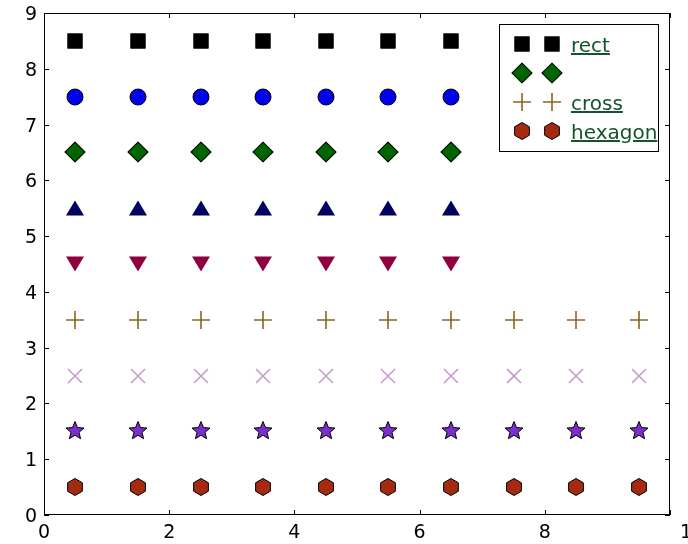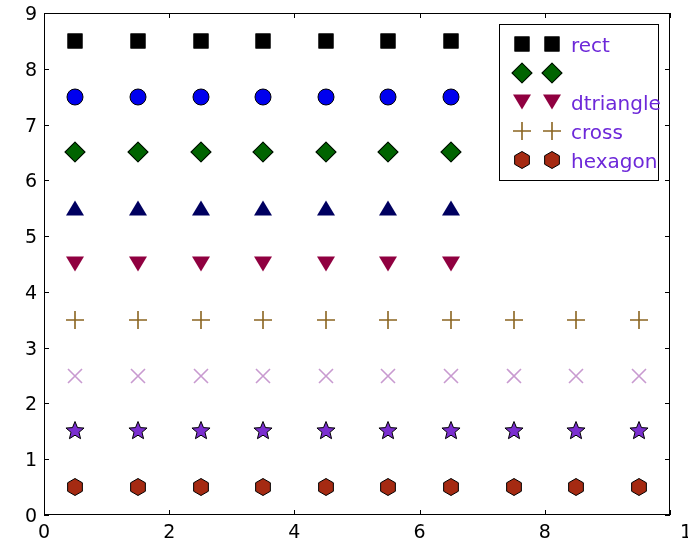--- a/index.html
+++ b/index.html
@@ -136,24 +136,25 @@
     width: 30px;
     height: 29px;
     flex: 0 0 30px;
   }
   .legend-handle .marker {
     left: 15px;
     top: 14px;
   }
   .legend-label {
     font-size: 20px;
-    color: #6d28d9;
+    color: #14532d;
     line-height: 1;
     white-space: nowrap;
     padding-left: 4px;
+    text-decoration: underline;
   }
 </style>
 </head>
 <body>
 
 <div id="figure">
 
   <div id="plot-area">
       <div class="marker m-rect" style="background: rgb(0, 0, 0); border-color: rgb(0, 0, 0); left: 31.3px; top: 27.8889px;"></div>
       <div class="marker m-rect" style="background: rgb(0, 0, 0); border-color: rgb(0, 0, 0); left: 93.9px; top: 27.8889px;"></div>
@@ -458,29 +459,20 @@
       <div class="legend-row">
         <div class="legend-handle">
           <div class="marker m-diamond" style="background: rgb(0, 100, 0); border-color: rgb(0, 0, 0);"></div>
         </div>
         <div class="legend-handle">
           <div class="marker m-diamond" style="background: rgb(0, 100, 0); border-color: rgb(0, 0, 0);"></div>
         </div>
       </div>
       <div class="legend-row">
         <div class="legend-handle">
-          <div class="marker m-dtriangle" style="border-top-color: rgb(144, 0, 64);"></div>
-        </div>
-        <div class="legend-handle">
-          <div class="marker m-dtriangle" style="border-top-color: rgb(144, 0, 64);"></div>
-        </div>
-        <div class="legend-label">dtriangle</div>
-      </div>
-      <div class="legend-row">
-        <div class="legend-handle">
           <div class="marker m-cross">
             <svg viewBox="0 0 22 22">
               <path d="M11 2 L11 20 M2 11 L20 11" stroke="#8a6420" stroke-width="1.6" fill="none"></path>
             </svg>
           </div>
         </div>
         <div class="legend-handle">
           <div class="marker m-cross">
             <svg viewBox="0 0 22 22">
               <path d="M11 2 L11 20 M2 11 L20 11" stroke="#8a6420" stroke-width="1.6" fill="none"></path>

